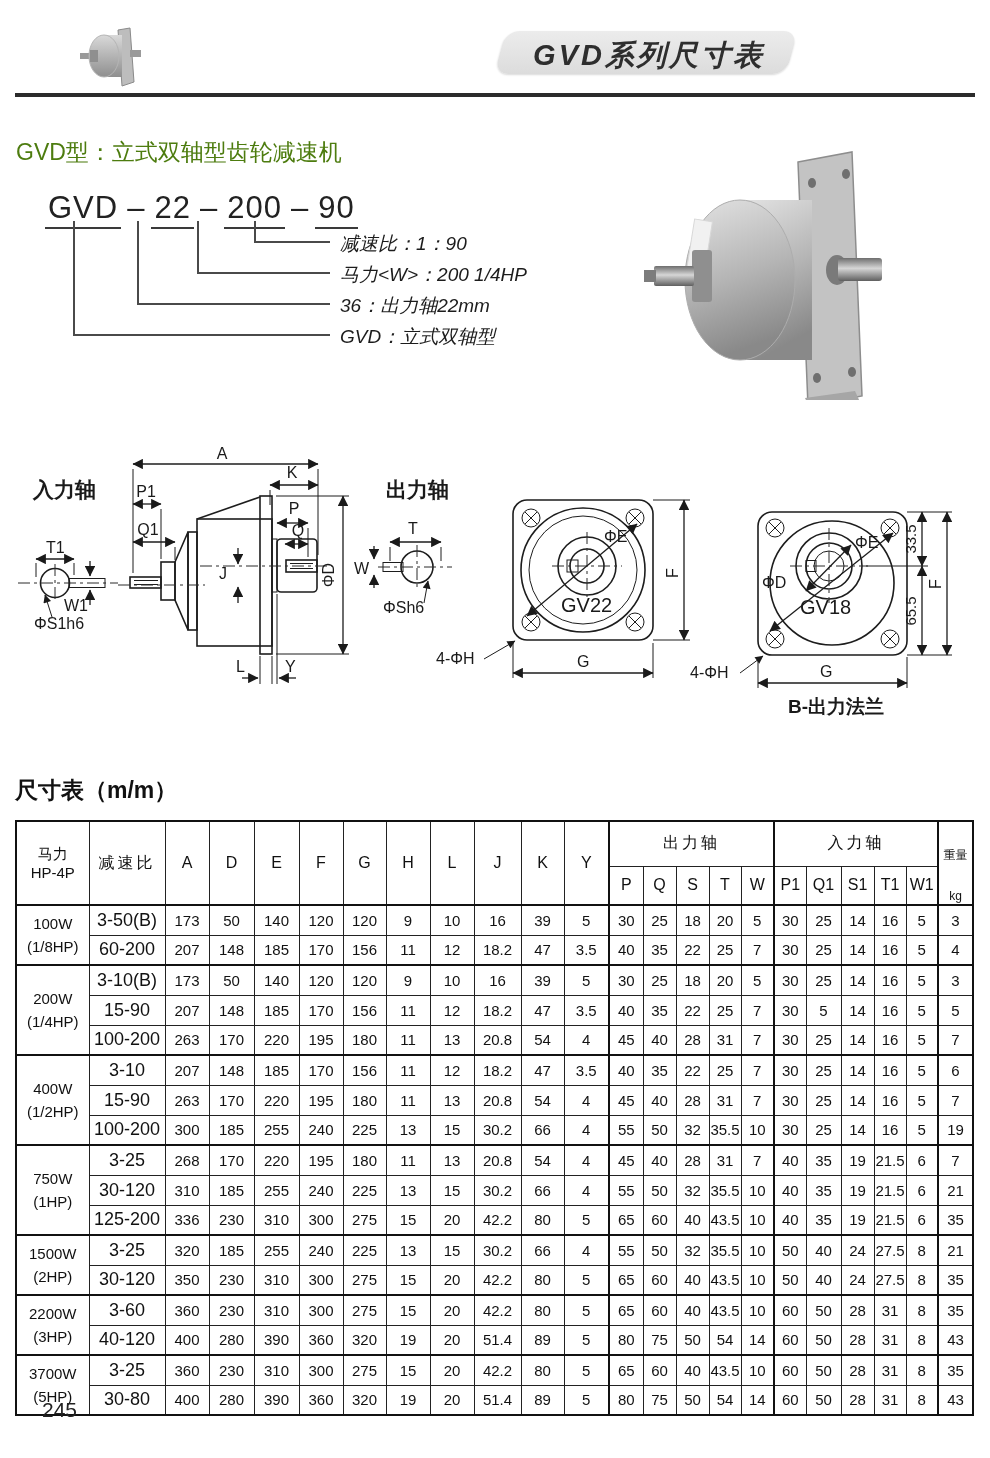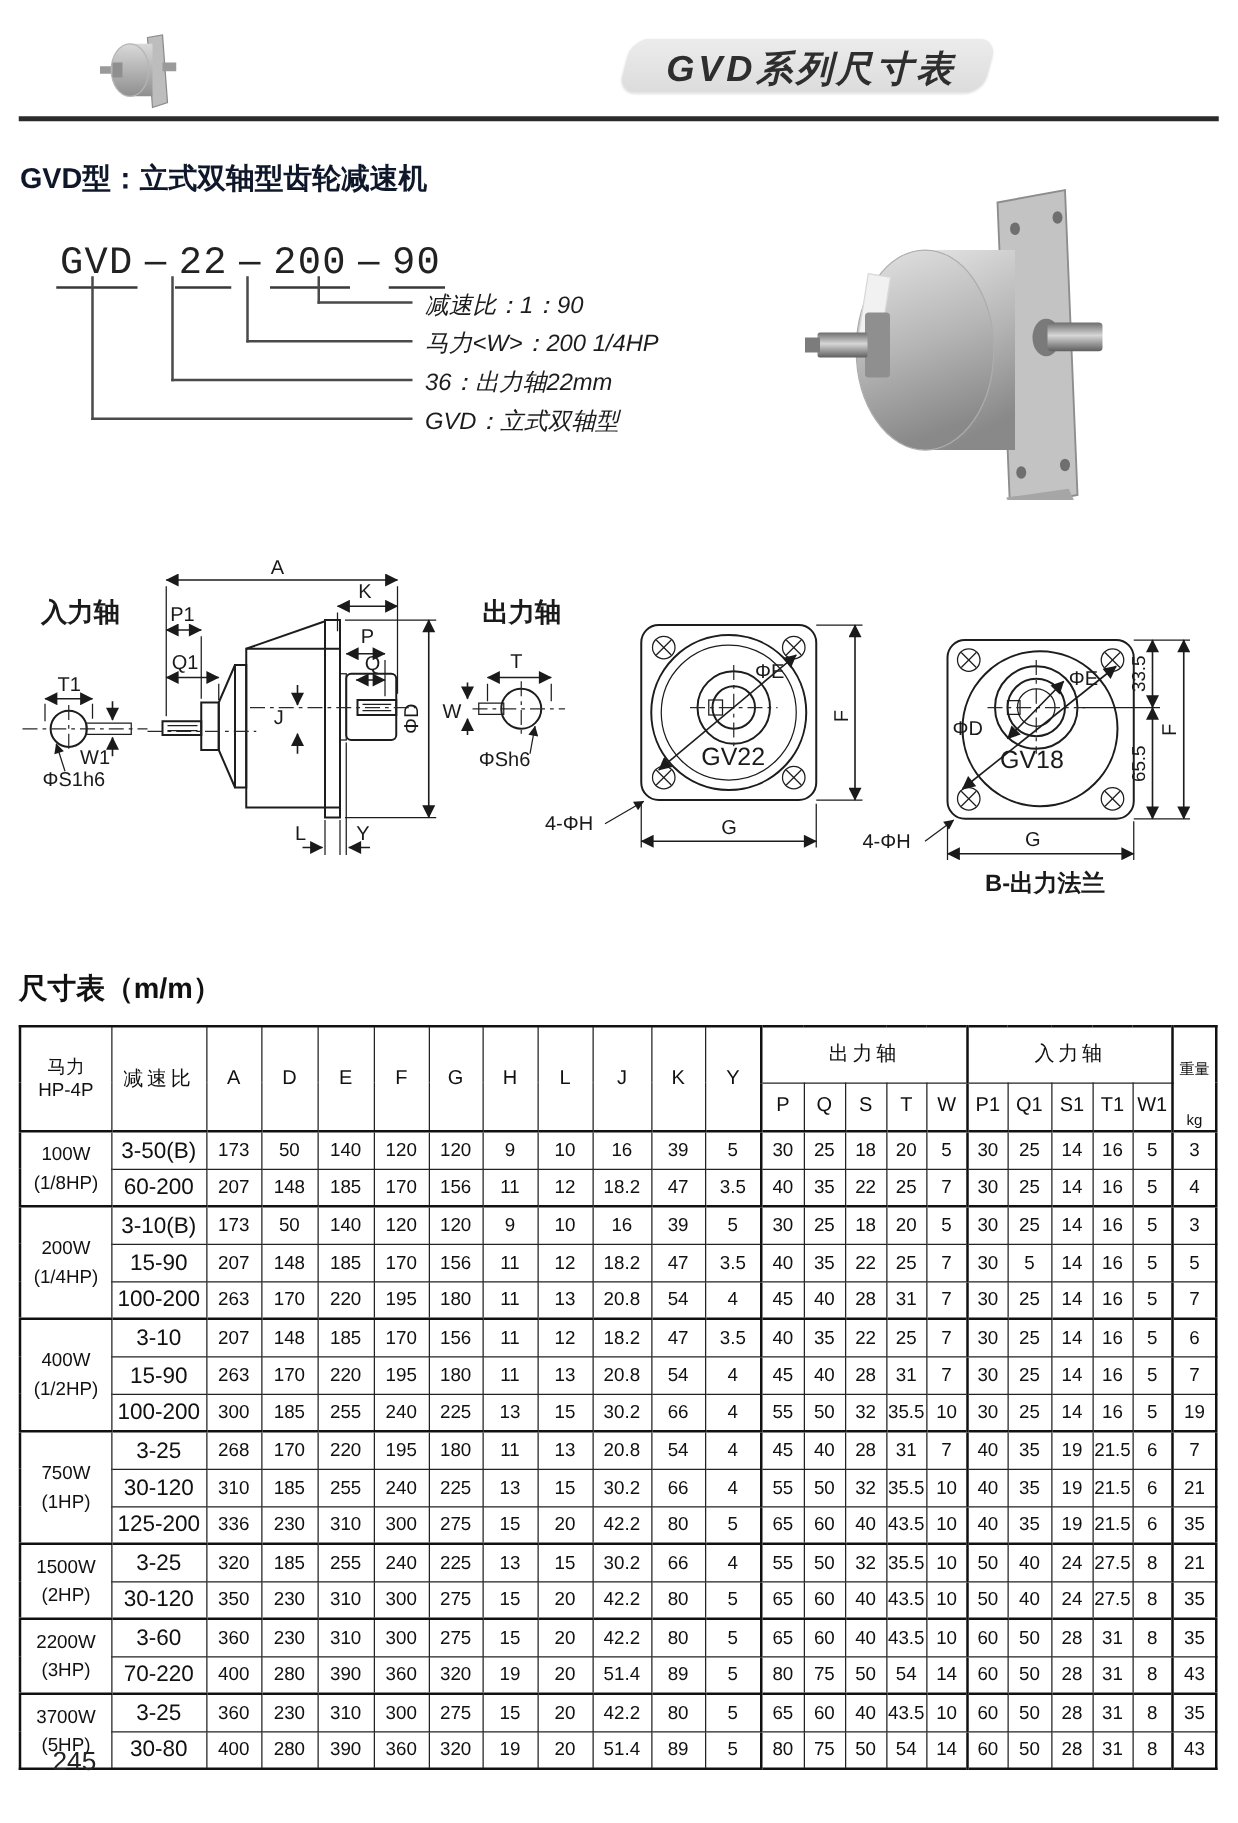--- a/index.html
+++ b/index.html
@@ -10,23 +10,23 @@
   
   .banner { position:absolute; left:500px; top:31px; width:292px; height:43px;
     background:linear-gradient(180deg,#ececec 0%,#dcdcdc 100%);
     border-radius:14px; transform:skewX(-15deg); box-shadow:0 1px 2px rgba(0,0,0,.15); }
   .banner-text { position:absolute; left:503px; top:36px; width:292px; text-align:center;
     font-size:29px; font-weight:700; font-style:italic; letter-spacing:3px; color:#2e2e2e; }
   .rule { position:absolute; left:15px; top:93px; width:960px; height:4px; background:#2b2b2b; }
   .logo { position:absolute; left:78px; top:24px; }
 
   
-  .section-title { position:absolute; left:16px; top:127px; font-size:23px; font-weight:700; color:#0f172a; }
+  .section-title { position:absolute; left:16px; top:137px; font-size:23px; font-weight:400; color:#4d7c0f; }
   .model-code { position:absolute; left:45px; top:190px; font-size:31px; color:#222; letter-spacing:1px; white-space:nowrap; }
-  .model-code .seg { display:inline-block; border-bottom:2px solid #3a3a3a; padding:0 3px 1px 3px;font-family:Liberation Mono, monospace; }
+  .model-code .seg { display:inline-block; border-bottom:2px solid #3a3a3a; padding:0 3px 1px 3px; }
   .model-code .dash { display:inline-block; margin:0 6px; }
   .lead { position:absolute; border-left:2px solid #4a4a4a; border-bottom:2px solid #4a4a4a; }
   .callout { position:absolute; left:340px; font-size:19px; color:#1c1c1c; white-space:nowrap;font-style:italic; }
 
   .photo { position:absolute; left:640px; top:150px; }
 
   .drawings { position:absolute; left:0; top:445px; }
   .drawings text { font-family:"Liberation Sans", sans-serif; fill:#1a1a1a; }
   .dim { stroke:#1d1d1d; stroke-width:1.3; fill:none; }
   .ext { stroke:#1d1d1d; stroke-width:1; fill:none; }
@@ -730,21 +730,21 @@
           <td>43.5</td>
           <td>10</td>
           <td class="bl2">60</td>
           <td>50</td>
           <td>28</td>
           <td>31</td>
           <td>8</td>
           <td class="bl2">35</td>
         </tr>
         <tr>
-          <td class="ratio">70-220</td>
+          <td class="ratio">40-120</td>
           <td>400</td>
           <td>280</td>
           <td>390</td>
           <td>360</td>
           <td>320</td>
           <td>19</td>
           <td>20</td>
           <td>51.4</td>
           <td>89</td>
           <td>5</td>

